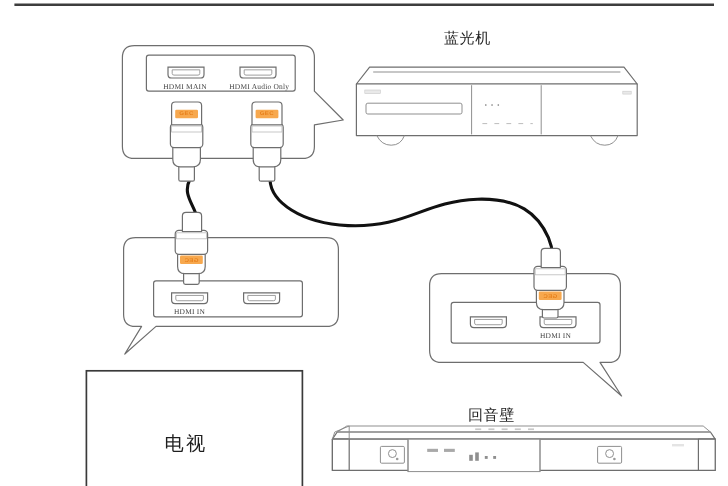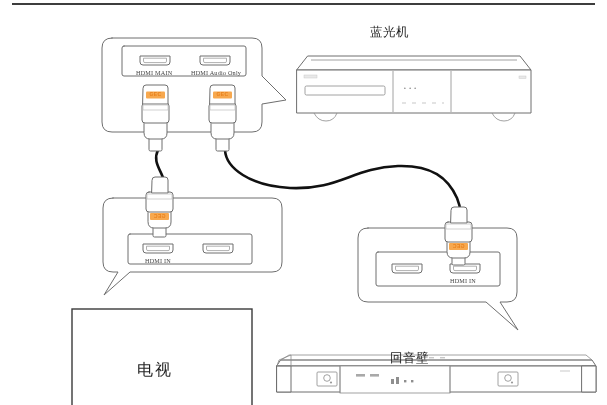--- a/index.html
+++ b/index.html
@@ -184,21 +184,21 @@
         <rect x="440" y="357" width="5" height="1.4"></rect>
       </g>
       <rect x="560" y="370" width="10" height="2" fill="#e4e4e4"></rect>
     </g>
   </svg>
 
   <div class="txt cn-label" style="left:370px;top:24px;">蓝光机</div>
 
   <div class="txt cn-tv" style="left:137px;top:360px;">电视</div>
 
-  <div class="txt cn-label" style="left:390px;top:350px;font-family:Liberation Mono, monospace;">回音壁</div>
+  <div class="txt cn-label" style="left:390px;top:338px;font-family:Liberation Mono, monospace;">回音壁</div>
 
   <div class="txt port-label" style="left:136px;top:69px;">HDMI MAIN</div>
   <div class="txt port-label" style="left:191px;top:69px;">HDMI Audio Only</div>
 
   <div class="txt port-label" style="left:145px;top:257px;">HDMI IN</div>
 
   <div class="txt port-label" style="left:450px;top:277px;">HDMI IN</div>
 
   <div class="txt plug-brand" style="left:150px;top:92px;">GEC</div>
   <div class="txt plug-brand" style="left:217px;top:92px;">GEC</div>

